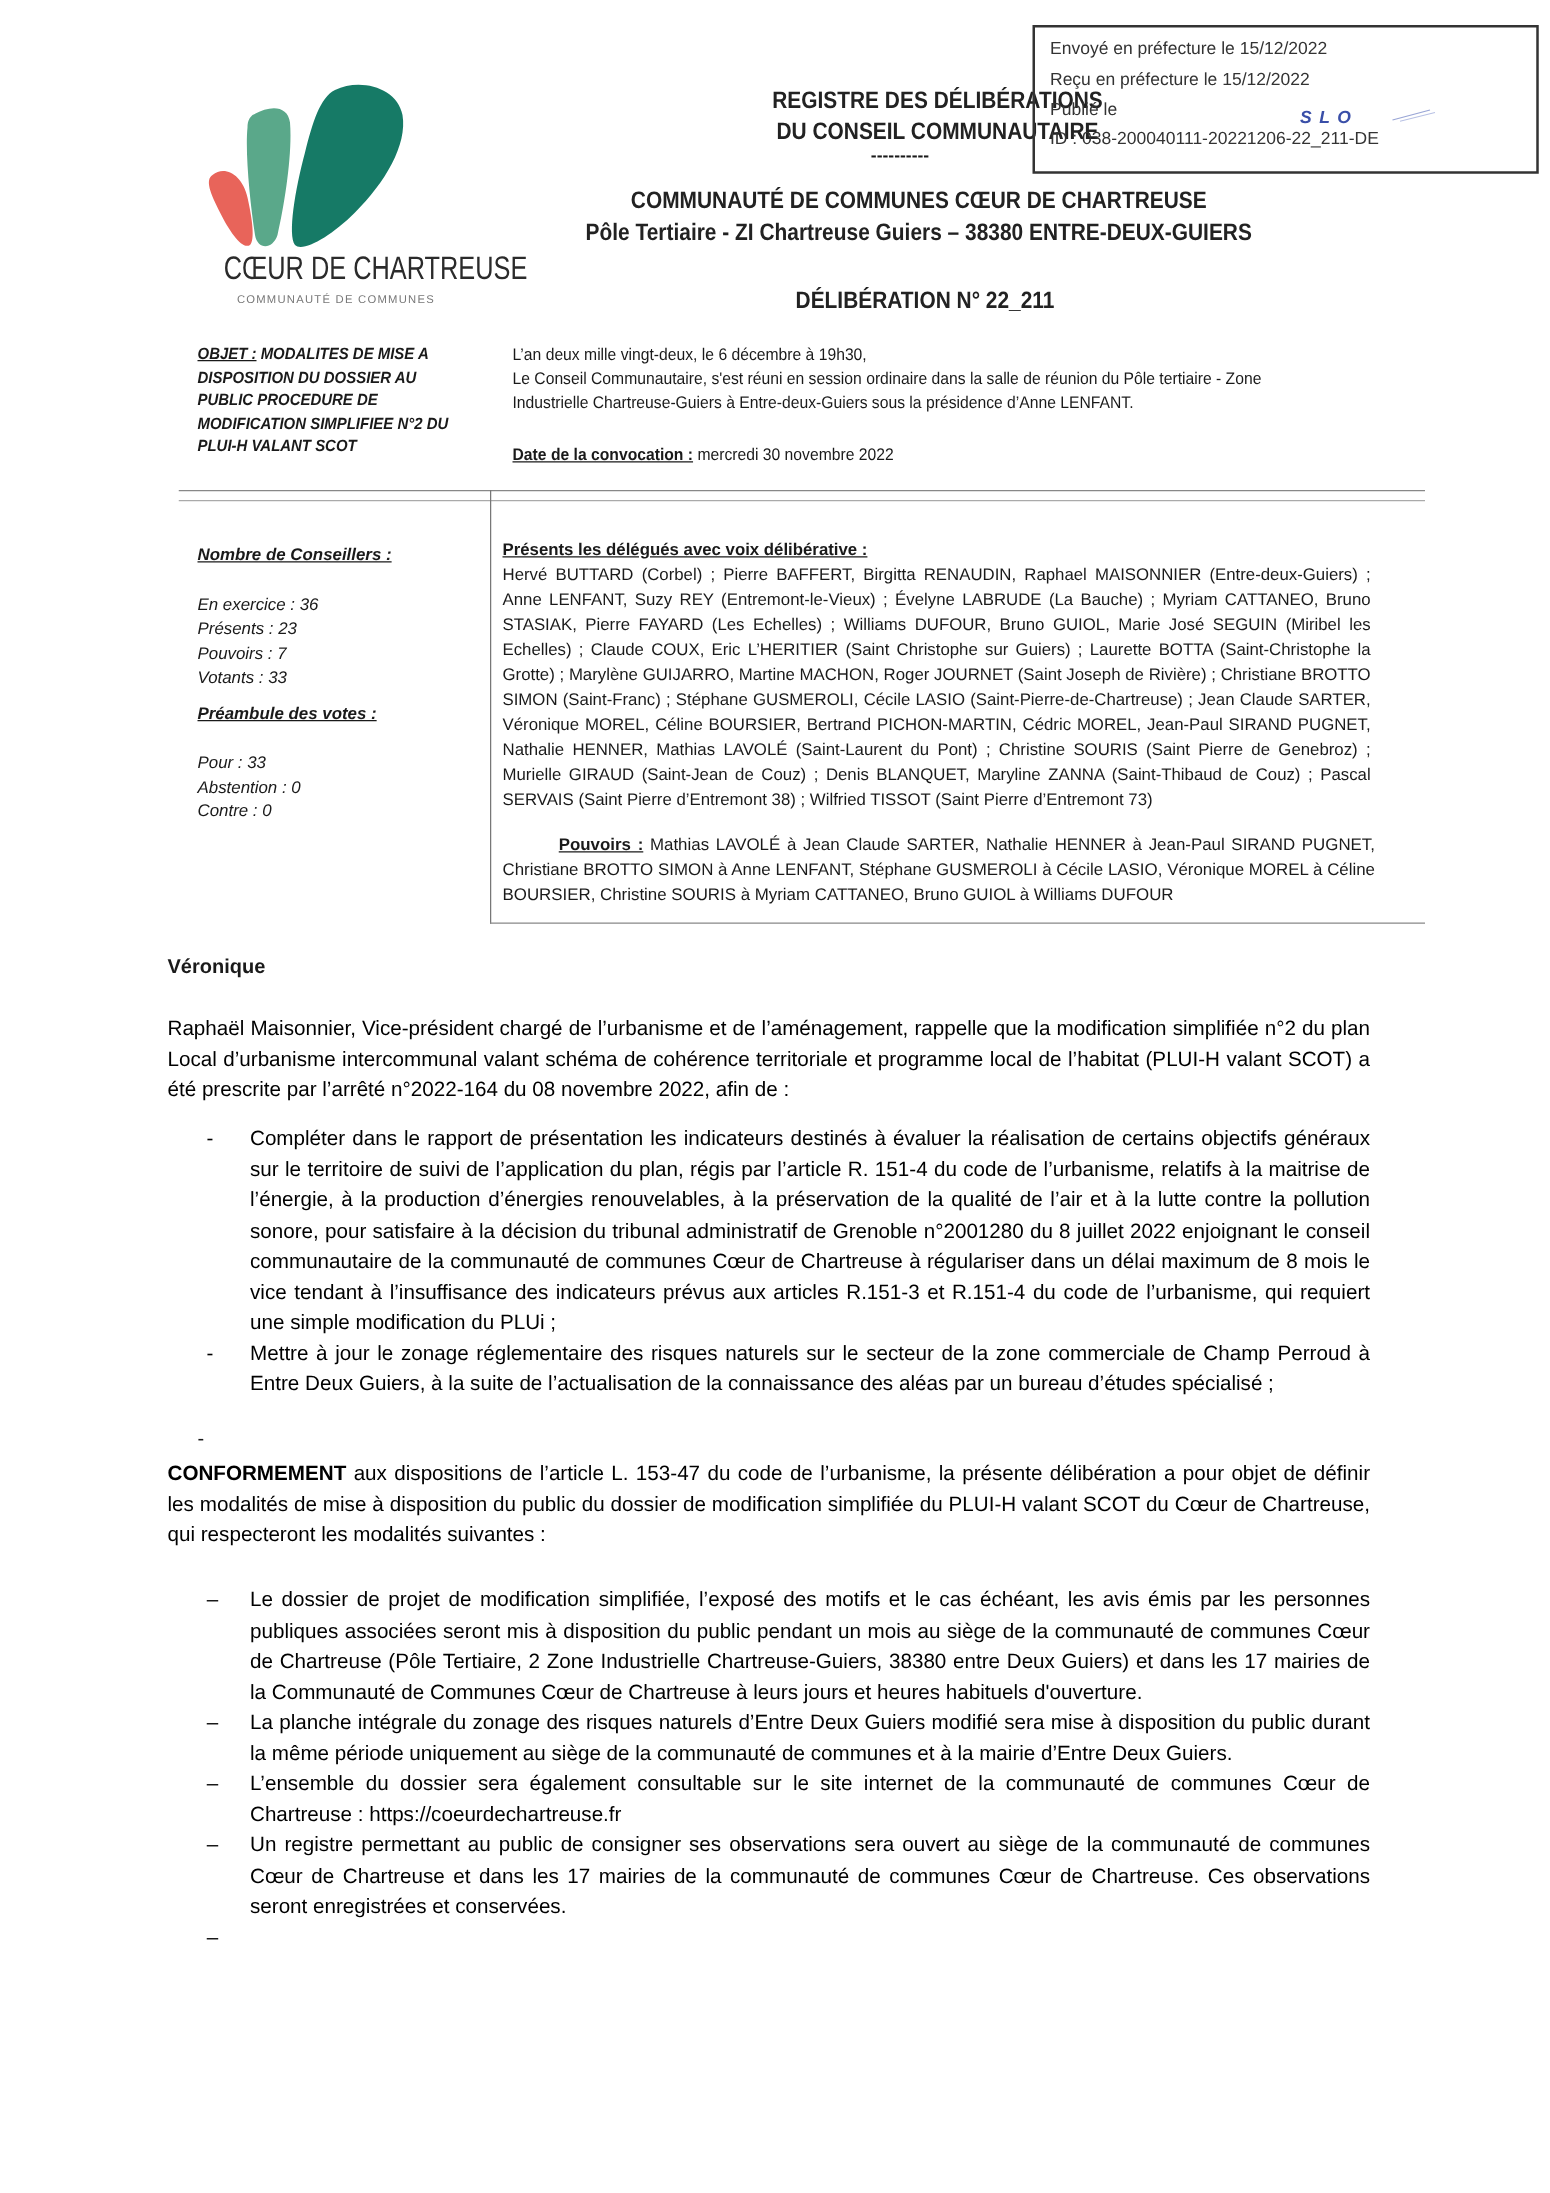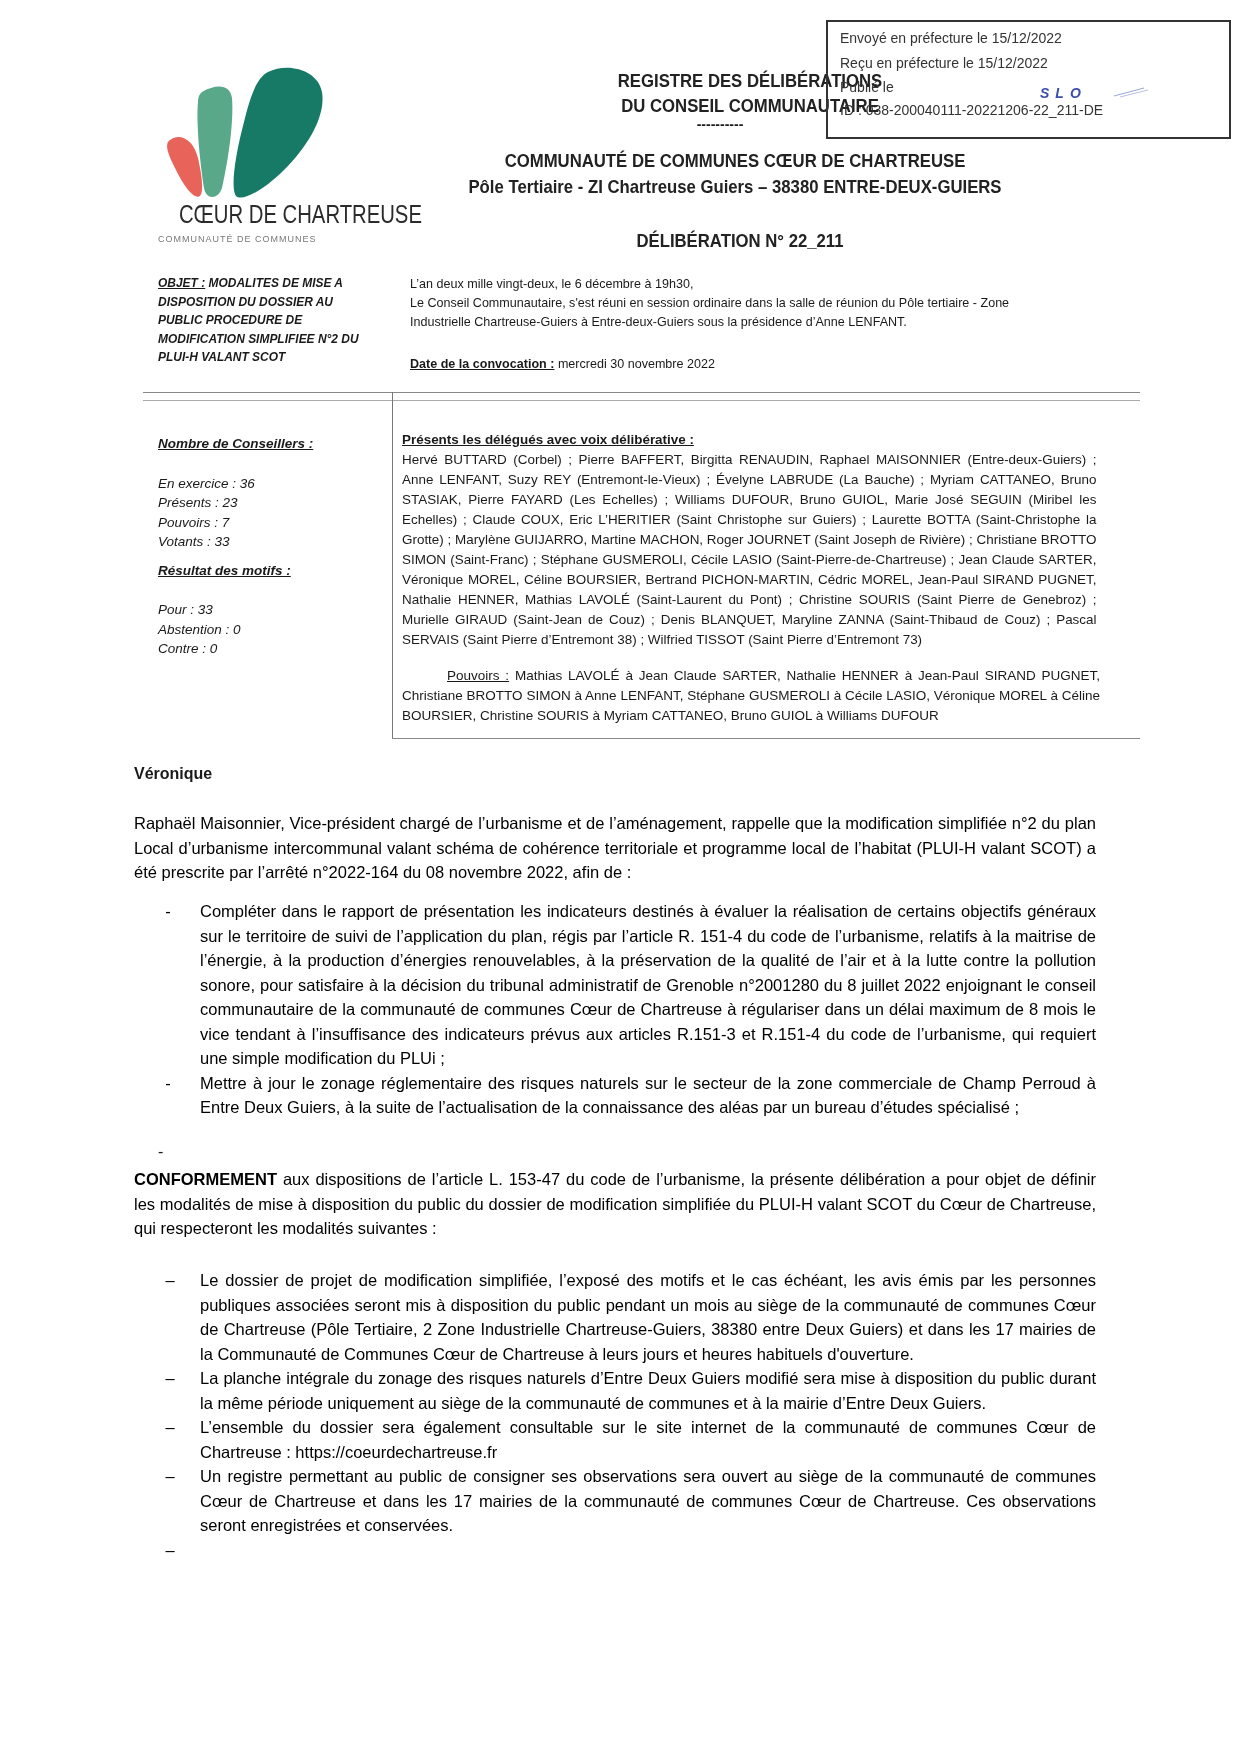--- a/index.html
+++ b/index.html
@@ -7,21 +7,21 @@
   .abs { position: absolute; }
 
   
   #stamp { left: 826px; top: 20px; width: 405px; height: 119px; border: 2px solid #333; box-sizing: border-box; background: transparent; z-index: 3; }
   #stamp .line { position: absolute; left: 12px; font-size: 14px; color: #333; white-space: nowrap; font-family: "Liberation Sans", sans-serif; }
   #slo { position: absolute; left: 212px; top: 64px; width: 110px; height: 14px; }
 
   
   #logo { left: 158px; top: 62px; width: 190px; height: 190px; }
   #logo-title { position: absolute; left: 0; top: 137px; width: 190px; text-align: center; font-size: 26px; letter-spacing: 0px; color: #2b2b2b; font-family: "Liberation Sans", sans-serif; transform: scaleX(0.78); transform-origin: center; white-space: nowrap; }
-  #logo-sub { position: absolute; left: 0; top: 172px; width: 190px; text-align: left; font-size: 9px; letter-spacing: 1px; color: #777; white-space: nowrap; }
+  #logo-sub { position: absolute; left: 0; top: 172px; width: 190px; text-align: right; font-size: 9px; letter-spacing: 1px; color: #777; white-space: nowrap; }
 
   
   .hdr { font-weight: bold; color: #222; white-space: nowrap; text-align: center; font-size: 19px; transform: scaleX(0.88); transform-origin: center; }
   #reg1 { left: 560px; top: 70px; width: 380px; }
   #reg2 { left: 560px; top: 95px; width: 380px; }
   #dashes { left: 640px; top: 116px; width: 160px; font-size: 14px; font-weight: bold; text-align: center; }
   #commune { left: 410px; top: 150px; width: 650px; }
   #address { left: 410px; top: 176px; width: 650px; }
   #delib-no { left: 540px; top: 230px; width: 400px; }
 
@@ -41,21 +41,21 @@
 
   
   #counts { left: 158px; top: 434px; width: 230px; font-size: 13.5px; font-style: italic; line-height: 19.5px; }
   #counts .h { font-weight: bold; text-decoration: underline; }
   #counts .gap { height: 20px; }
 
   
   #presents { left: 402px; top: 430px; width: 698px; font-size: 13.5px; line-height: 20px; text-align: justify; transform: scaleX(0.995); transform-origin: left; }
   #presents .h { font-weight: bold; text-decoration: underline; display: block; }
   #pouvoirs { left: 402px; top: 666px; width: 698px; font-size: 13.5px; line-height: 20px; text-align: justify; }
-  #pouvoirs .lbl { font-weight: normal; text-decoration: underline; padding-left: 45px; }
+  #pouvoirs .lbl { font-weight: bold; text-decoration: underline; padding-left: 45px; }
 
   
   #preambule { left: 134px; top: 765px; font-size: 16px; font-weight: bold; }
   .para { font-size: 16.5px; line-height: 24.5px; text-align: justify; color: #000000; }
   #p1 { left: 134px; top: 811px; width: 962px; }
   .bullets { left: 134px; width: 962px; }
   .bullet { position: relative; padding-left: 66px; margin-bottom: 0; }
   .bullet .mark { position: absolute; left: 24px; top: 0; width: 20px; text-align: center; }
   #b1 { top: 899px; }
   #dash-empty { left: 158px; top: 1143px; font-size: 16px; }
@@ -115,21 +115,21 @@
 <div id="rule3" class="abs hrule"></div>
 
 <div id="counts" class="abs">
   <div class="h">Nombre de Conseillers :</div>
   <div class="gap"></div>
   <div>En exercice : 36</div>
   <div>Présents : 23</div>
   <div>Pouvoirs : 7</div>
   <div>Votants : 33</div>
   <div style="height:9px;"></div>
-  <div class="h">Résultat des motifs :</div>
+  <div class="h">Préambule des votes :</div>
   <div class="gap"></div>
   <div>Pour : 33</div>
   <div>Abstention : 0</div>
   <div>Contre : 0</div>
 </div>
 
 <div id="presents" class="abs">
   <span class="h">Présents les délégués avec voix délibérative :</span>
   <span>Hervé BUTTARD (Corbel) ; Pierre BAFFERT, Birgitta RENAUDIN, Raphael MAISONNIER (Entre-deux-Guiers) ; Anne LENFANT, Suzy REY (Entremont-le-Vieux) ; Évelyne LABRUDE (La Bauche) ; Myriam CATTANEO, Bruno STASIAK, Pierre FAYARD (Les Echelles) ; Williams DUFOUR, Bruno GUIOL, Marie José SEGUIN (Miribel les Echelles) ; Claude COUX, Eric L’HERITIER (Saint Christophe sur Guiers) ; Laurette BOTTA (Saint-Christophe la Grotte) ; Marylène GUIJARRO, Martine MACHON, Roger JOURNET (Saint Joseph de Rivière) ; Christiane BROTTO SIMON (Saint-Franc) ; Stéphane GUSMEROLI, Cécile LASIO (Saint-Pierre-de-Chartreuse) ; Jean Claude SARTER, Véronique MOREL, Céline BOURSIER, Bertrand PICHON-MARTIN, Cédric MOREL, Jean-Paul SIRAND PUGNET, Nathalie HENNER, Mathias LAVOLÉ (Saint-Laurent du Pont) ; Christine SOURIS (Saint Pierre de Genebroz) ; Murielle GIRAUD (Saint-Jean de Couz) ; Denis BLANQUET, Maryline ZANNA (Saint-Thibaud de Couz) ; Pascal SERVAIS (Saint Pierre d’Entremont 38) ; Wilfried TISSOT (Saint Pierre d’Entremont 73)</span>
 </div>

